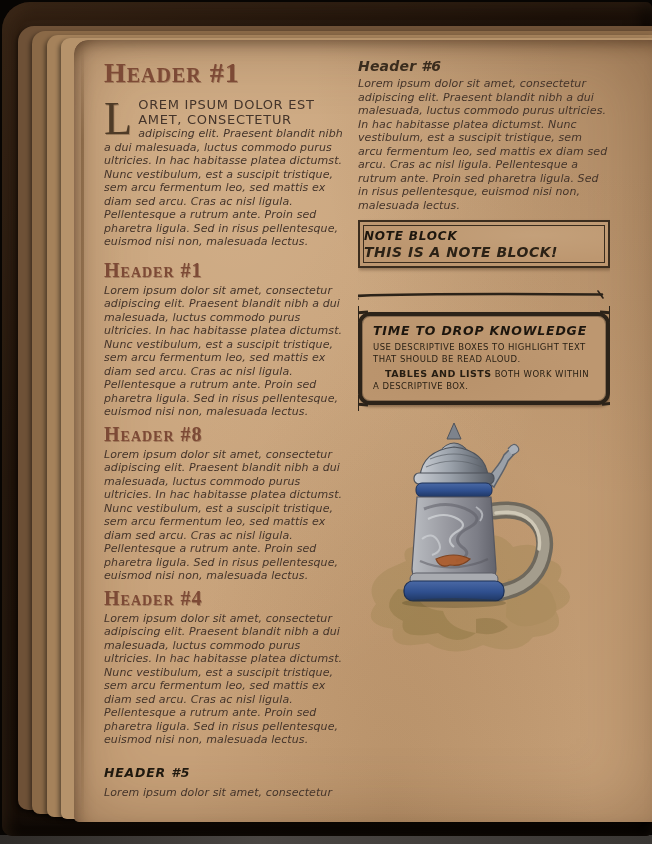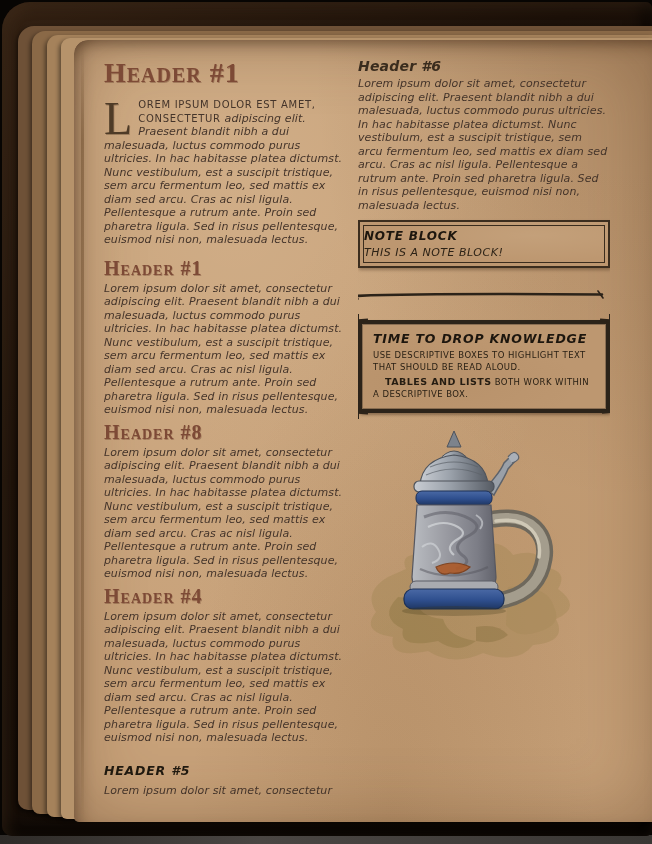--- a/index.html
+++ b/index.html
@@ -65,48 +65,48 @@
     font-family:"DejaVu Sans", sans-serif;font-style:italic;font-weight:700;
     font-size:14px;color:#3a2c1e;margin:4px 0 3px 0;letter-spacing:.2px;
   }
   .dropcap{
     float:left;font-family:"Liberation Serif","DejaVu Serif",serif;
     font-style:normal;font-size:46px;line-height:38px;
     padding:2px 6px 0 0;color:#4e3b27;
     text-shadow:.7px .7px 0 rgba(70,50,30,.35);
   }
   .lead-first{
-    text-transform:uppercase;font-style:normal;font-size:10px;letter-spacing:.7px;text-align:center;
+    text-transform:uppercase;font-style:normal;font-size:13px;letter-spacing:.7px;text-align:center;
   }
   .note-block{
     position:relative;margin:8px 0 22px 0;padding:7px 10px 8px 4px;
     background:
       radial-gradient(ellipse at 70% 30%, rgba(255,240,210,.10), transparent 60%),
       #bd9770;
     border:2px solid #3b2d1e;
     outline:1px solid #3b2d1e;outline-offset:-6px;
     box-shadow:1px 2px 3px rgba(50,30,12,.35);
   }
   .note-title{
     font-family:"DejaVu Sans", sans-serif;font-weight:700;font-style:italic;
     text-transform:uppercase;font-size:12px;line-height:14px;letter-spacing:.8px;color:#1d160e;
     margin:0;
   }
   .note-body{
     font-family:"DejaVu Sans", sans-serif;font-style:italic;
-    text-transform:uppercase;font-size:11px;line-height:11px;letter-spacing:.5px;
-    color:#2c2216;margin:4px 0 0 0;font-weight:400;
+    text-transform:uppercase;font-size:14px;line-height:11px;letter-spacing:.5px;
+    color:#2c2216;margin:4px 0 0 0;font-weight:700;
   }
   .divider{display:block;margin:2px 0 4px -6px;}
   .knowledge-box{
-    position:relative;margin:20px 0 0 0;padding:7px 11px 9px 11px;
+    position:relative;margin:12px 0 0 0;padding:7px 11px 9px 11px;
     background:
       radial-gradient(ellipse at 30% 70%, rgba(120,80,40,.08), transparent 60%),
       #bd9770;
-    border:4px solid #2c2319;border-radius:3px;
+    border:4px solid #2c2319;border-radius:12px;
     box-shadow:1px 2px 3px rgba(50,30,12,.4), inset 0 0 0 1px rgba(44,35,25,.35);
   }
   .tick{position:absolute;background:#2c2319;}
   .tick.h{width:16px;height:3px;}
   .tick.v{width:3px;height:16px;}
   .tl1{left:-10px;top:-5px;transform:rotate(-4deg);}   .tl2{left:-6px;top:-10px;}
   .tr1{right:-10px;top:-5px;transform:rotate(4deg);}   .tr2{right:-6px;top:-10px;}
   .bl1{left:-10px;bottom:-5px;transform:rotate(4deg);} .bl2{left:-6px;bottom:-10px;}
   .br1{right:-12px;bottom:-4px;transform:rotate(-5deg);}
   .k-title{

